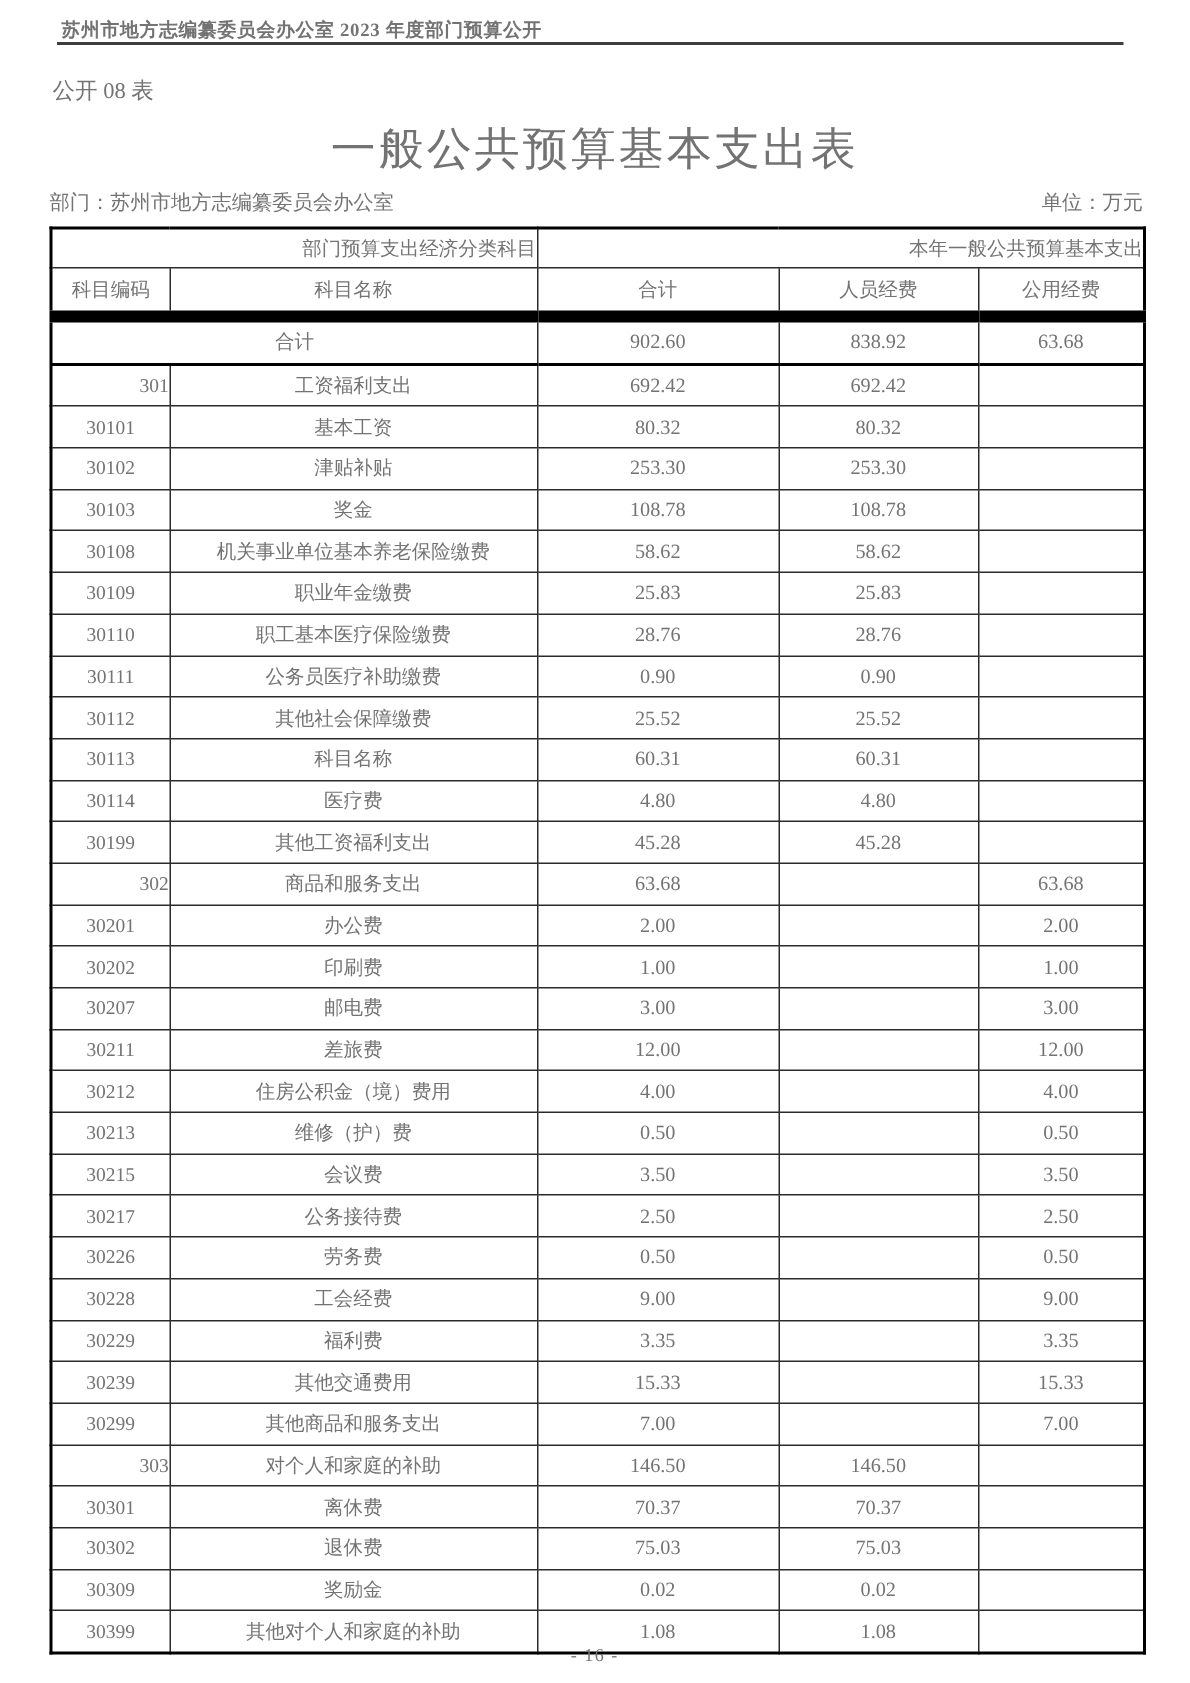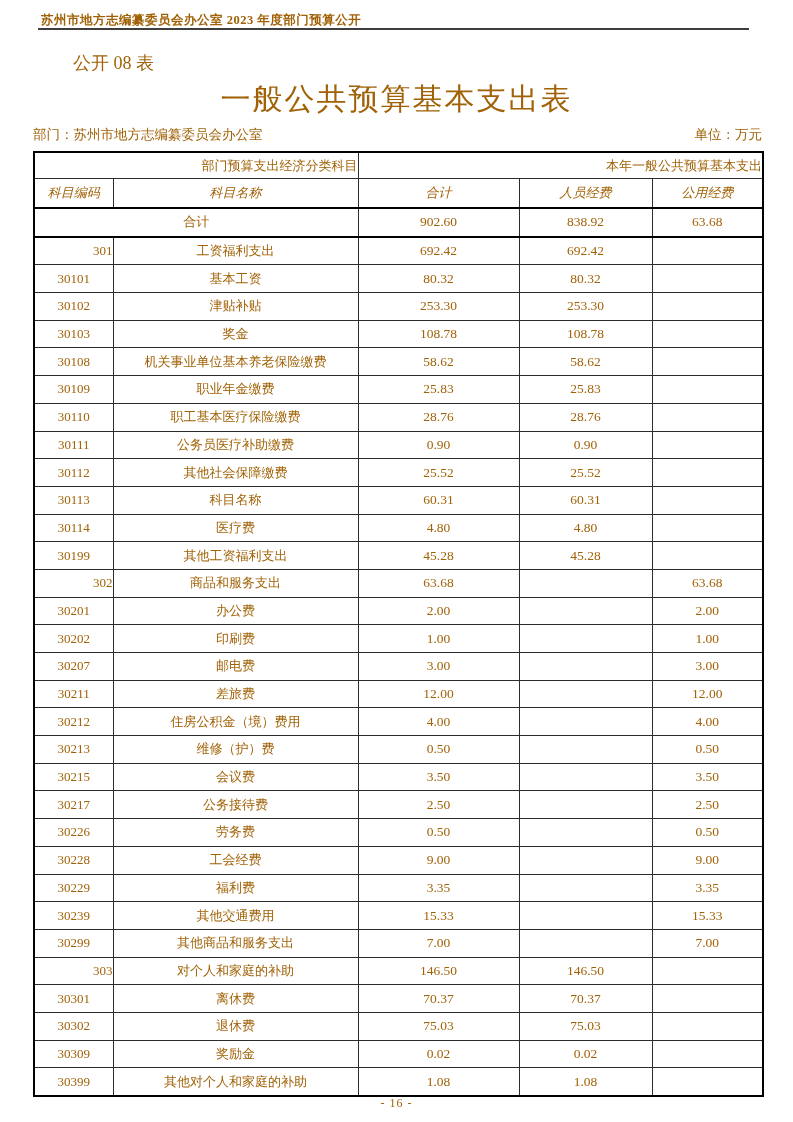--- a/index.html
+++ b/index.html
@@ -5,21 +5,21 @@
   html, body {
     margin: 0;
     padding: 0;
     background: #ffffff;
   }
   .page {
     position: relative;
     width: 793px;
     height: 1122px;
     background: #ffffff;
-    color: #a16207;
+    color: #737373;
     font-family: "Liberation Serif", "DejaVu Serif", serif;
     overflow: hidden;
   }
   .doc-header {
     position: absolute;
     top: 12px;
     left: 41px;
     font-size: 12.5px;
     font-weight: 600;
     letter-spacing: 0.5px;
@@ -30,22 +30,21 @@
     top: 28px;
     left: 38px;
     width: 711px;
     height: 2px;
     background: #3e3e3e;
   }
   .form-no {
     position: absolute;
     top: 51px;
     left: 35px;
-    font-size: 18px;
-    margin-left: 38px;
+    font-size: 15px;
   }
   .doc-title {
     position: absolute;
     top: 79px;
     left: 0;
     width: 100%;
     text-align: center;
     font-size: 30px;
     font-weight: normal;
     letter-spacing: 2px;
@@ -82,22 +81,21 @@
   }
   table.budget {
     border: 2px solid #000;
   }
   table.budget thead tr.group-row th {
     height: 25px;
     text-align: right;
   }
   table.budget thead tr.cols-row th {
     height: 28px;
-    border-bottom: 2px solid #000000;
-    font-style: italic;
+    border-bottom: 8px solid #000000;
   }
   table.budget tbody td {
     height: 26.7px;
   }
   table.budget tbody tr.grand-total td {
     border-bottom: 2px solid #000;
   }
   td.cell-name {
     text-align: left;
     padding-left: 6px;

